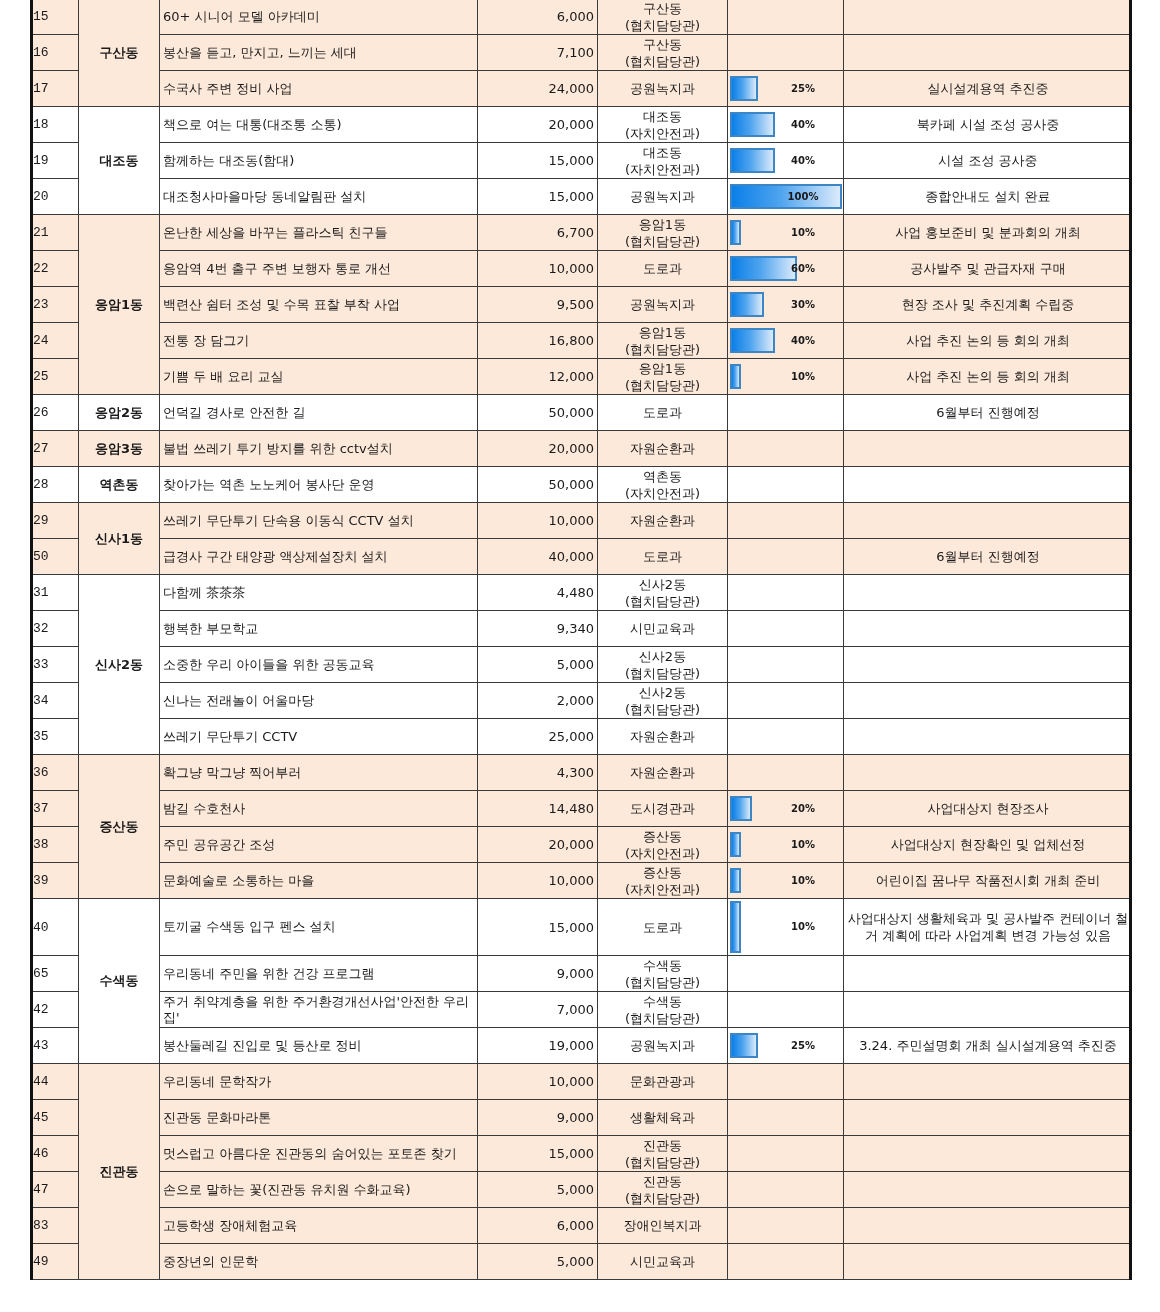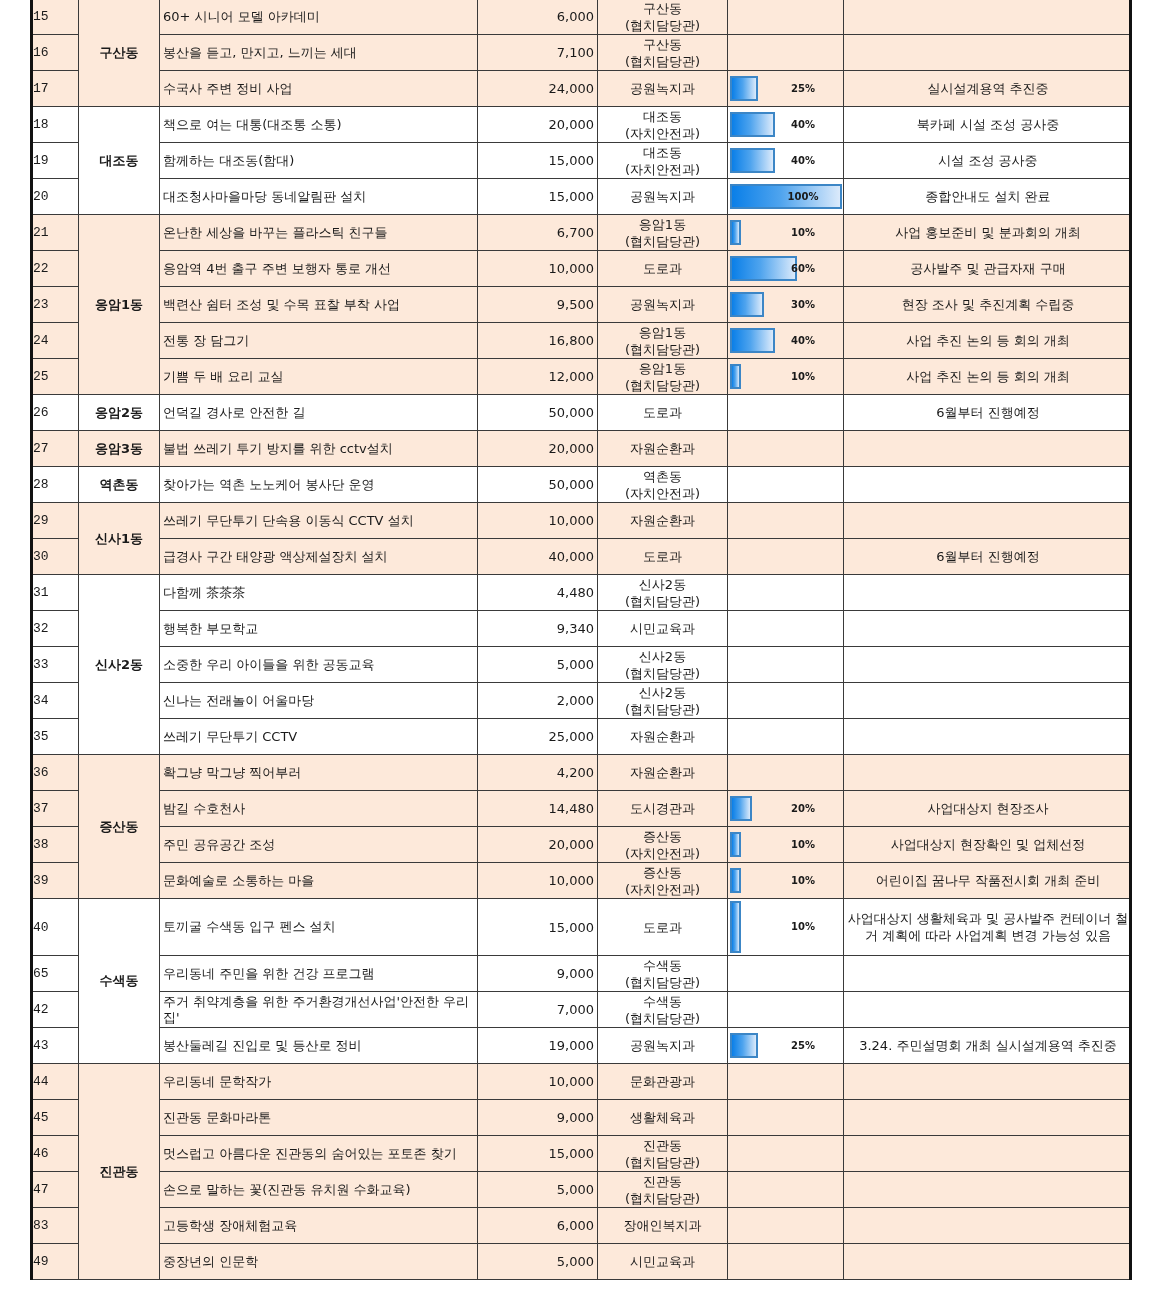--- a/index.html
+++ b/index.html
@@ -260,21 +260,21 @@
       <td class="title">쓰레기 무단투기 단속용 이동식 CCTV 설치</td>
       <td class="budget">10,000</td>
       <td class="dept">
           <span class="dept-sub">자원순환과</span>
           <span class="dept-sub"></span>
         </td>
       <td class="prog"></td>
       <td class="notes"></td>
     </tr>
     <tr class="peach">
-      <td class="num">30</td>
+      <td class="num">50</td>
       <td class="title">급경사 구간 태양광 액상제설장치 설치</td>
       <td class="budget">40,000</td>
       <td class="dept">
           <span class="dept-sub">도로과</span>
           <span class="dept-sub"></span>
         </td>
       <td class="prog"></td>
       <td class="notes">6월부터 진행예정</td>
     </tr>
 
@@ -332,21 +332,21 @@
           <span class="dept-sub"></span>
         </td>
       <td class="prog"></td>
       <td class="notes"></td>
     </tr>
 
     <tr class="peach">
       <td class="num">36</td>
       <td class="dong" rowspan="4">증산동</td>
       <td class="title">확그냥 막그냥 찍어부러</td>
-      <td class="budget">4,200</td>
+      <td class="budget">4,300</td>
       <td class="dept">
           <span class="dept-sub">자원순환과</span>
           <span class="dept-sub"></span>
         </td>
       <td class="prog"></td>
       <td class="notes"></td>
     </tr>
     <tr class="peach">
       <td class="num">37</td>
       <td class="title">밤길 수호천사</td>

